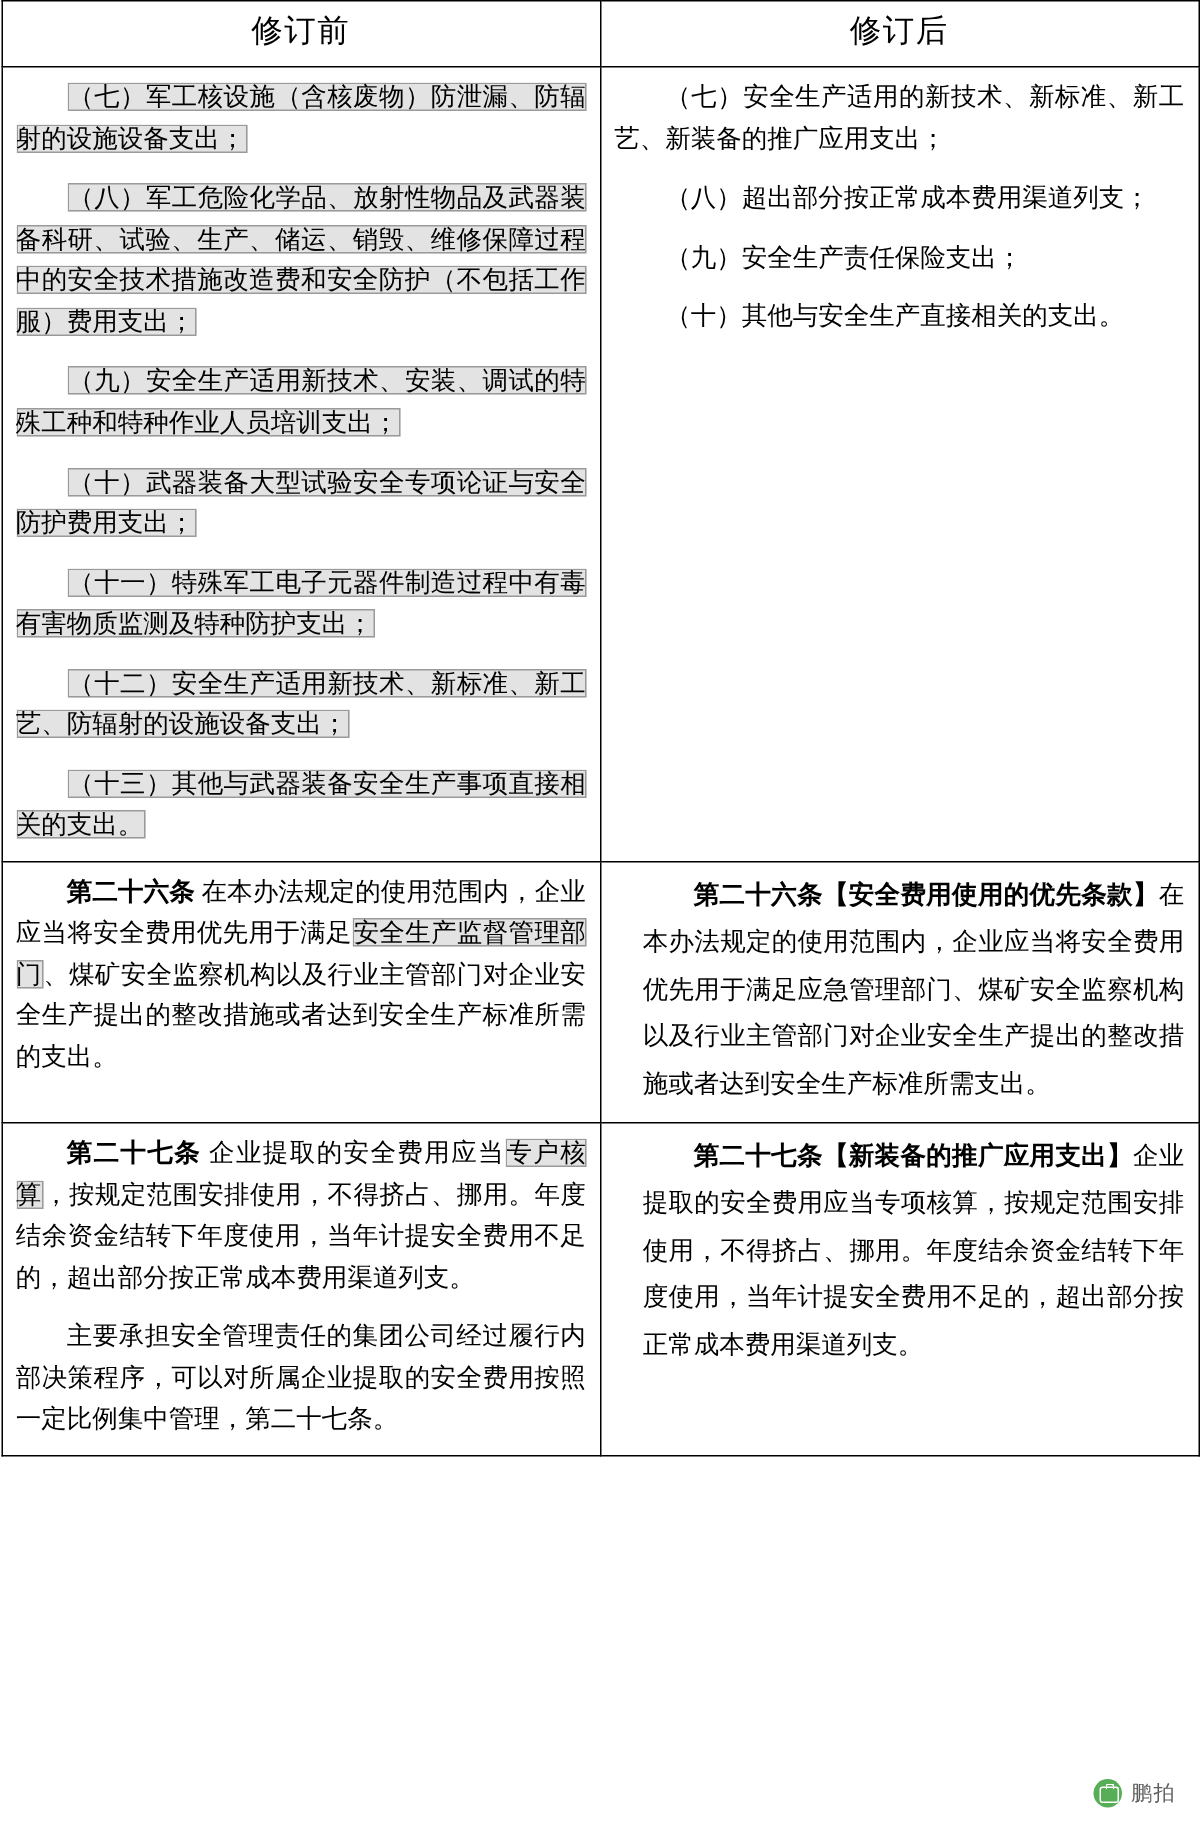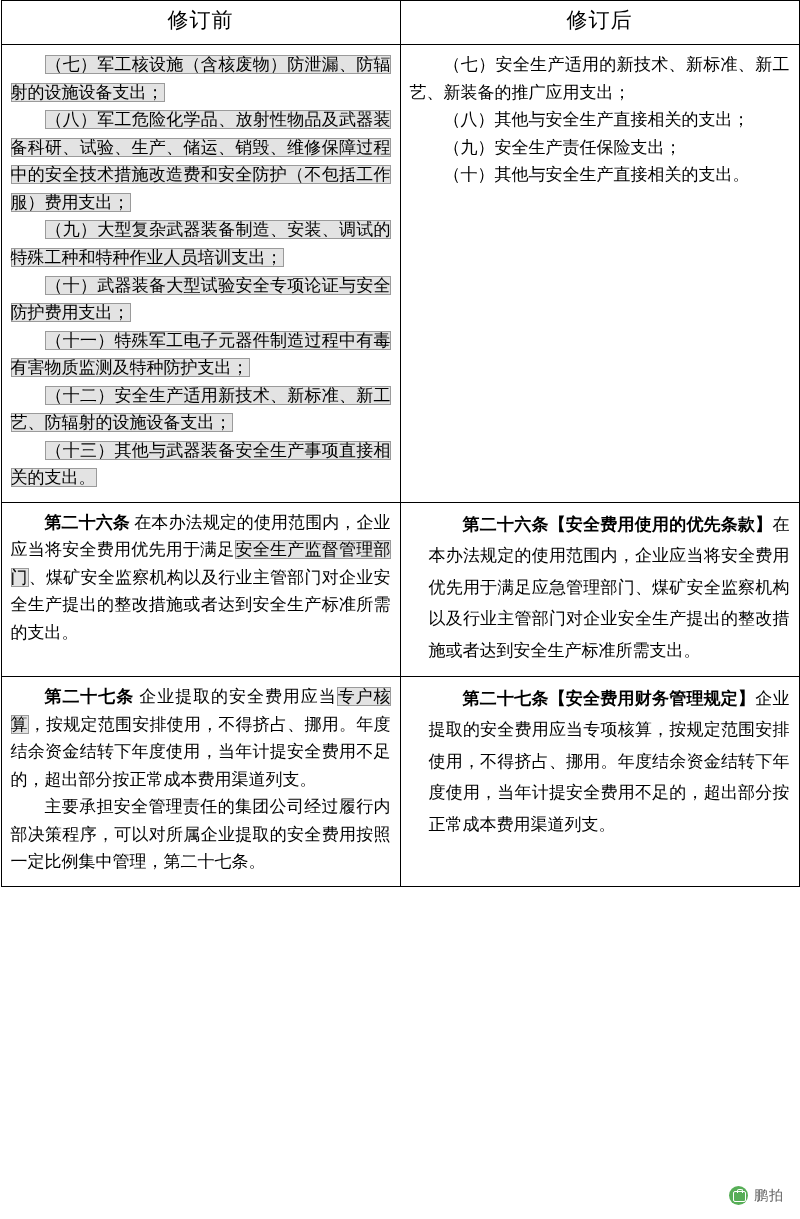--- a/index.html
+++ b/index.html
@@ -43,21 +43,21 @@
     line-height: 1.3;
   }
 
   .para {
     font-size: 17px;
     line-height: 1.62;
     text-align: justify;
     text-justify: inter-ideograph;
     margin: 0;
   }
-  .para + .para { margin-top: 0; }
+  .para + .para { margin-top: 12px; }
   .indent { text-indent: 2em; }
 
   
   .hl {
     background: #e3e3e3;
     box-shadow: 0 0 0 1px #9a9a9a inset;
     padding: 0 1px;
   }
 
   .bold { font-weight: bold; }
@@ -123,50 +123,50 @@
     <tbody>
       <tr>
         <td class="hdr">修订前</td>
         <td class="hdr">修订后</td>
       </tr>
 
       <tr>
         <td class="cell-before">
           <p class="para indent"><span class="hl">（七）军工核设施（含核废物）防泄漏、防辐射的设施设备支出；</span></p>
           <p class="para indent"><span class="hl">（八）军工危险化学品、放射性物品及武器装备科研、试验、生产、储运、销毁、维修保障过程中的安全技术措施改造费和安全防护（不包括工作服）费用支出；</span></p>
-          <p class="para indent"><span class="hl">（九）大型复杂武器装备制造、安装、调试的特殊工种和特种作业人员培训支出；</span></p>
+          <p class="para indent"><span class="hl">（九）安全生产适用新技术、安装、调试的特殊工种和特种作业人员培训支出；</span></p>
           <p class="para indent"><span class="hl">（十）武器装备大型试验安全专项论证与安全防护费用支出；</span></p>
           <p class="para indent"><span class="hl">（十一）特殊军工电子元器件制造过程中有毒有害物质监测及特种防护支出；</span></p>
           <p class="para indent"><span class="hl">（十二）安全生产适用新技术、新标准、新工艺、防辐射的设施设备支出；</span></p>
           <p class="para indent"><span class="hl">（十三）其他与武器装备安全生产事项直接相关的支出。</span></p>
         </td>
         <td>
           <p class="para indent">（七）安全生产适用的新技术、新标准、新工艺、新装备的推广应用支出；</p>
-          <p class="para indent">（八）其他与安全生产直接相关的支出；</p>
+          <p class="para indent">（八）超出部分按正常成本费用渠道列支；</p>
           <p class="para indent">（九）安全生产责任保险支出；</p>
           <p class="para indent">（十）其他与安全生产直接相关的支出。</p>
         </td>
       </tr>
 
       <tr>
         <td>
           <p class="para indent"><span class="bold">第二十六条</span><span class="sp">&nbsp;</span><span>在本办法规定的使用范围内，企业应当将安全费用优先用于满足</span><span class="hl">安全生产监督管理部门</span><span>、煤矿安全监察机构以及行业主管部门对企业安全生产提出的整改措施或者达到安全生产标准所需的支出。</span></p>
         </td>
         <td>
           <p class="para indent loose"><span class="bold">第二十六条</span><span class="bold">【安全费用使用的优先条款】</span><span>在本办法规定的使用范围内，企业应当将安全费用优先用于满足应急管理部门、煤矿安全监察机构以及行业主管部门对企业安全生产提出的整改措施或者达到安全生产标准所需支出。</span></p>
         </td>
       </tr>
 
       <tr>
         <td>
           <p class="para indent"><span class="bold">第二十七条</span><span class="sp">&nbsp;</span><span>企业提取的安全费用应当</span><span class="hl">专户核算</span><span>，按规定范围安排使用，不得挤占、挪用。年度结余资金结转下年度使用，当年计提安全费用不足的，超出部分按正常成本费用渠道列支。</span></p>
           <p class="para indent">主要承担安全管理责任的集团公司经过履行内部决策程序，可以对所属企业提取的安全费用按照一定比例集中管理，第二十七条。</p>
         </td>
         <td>
-          <p class="para indent loose"><span class="bold">第二十七条</span><span class="bold">【安全费用财务管理规定】</span><span>企业提取的安全费用应当专项核算，按规定范围安排使用，不得挤占、挪用。年度结余资金结转下年度使用，当年计提安全费用不足的，超出部分按正常成本费用渠道列支。</span></p>
+          <p class="para indent loose"><span class="bold">第二十七条</span><span class="bold">【新装备的推广应用支出】</span><span>企业提取的安全费用应当专项核算，按规定范围安排使用，不得挤占、挪用。年度结余资金结转下年度使用，当年计提安全费用不足的，超出部分按正常成本费用渠道列支。</span></p>
         </td>
       </tr>
     </tbody>
   </table>
 
   <div class="wm">
     <span class="wm-badge"></span>
     <span class="wm-text">鹏拍</span>
   </div>
 

